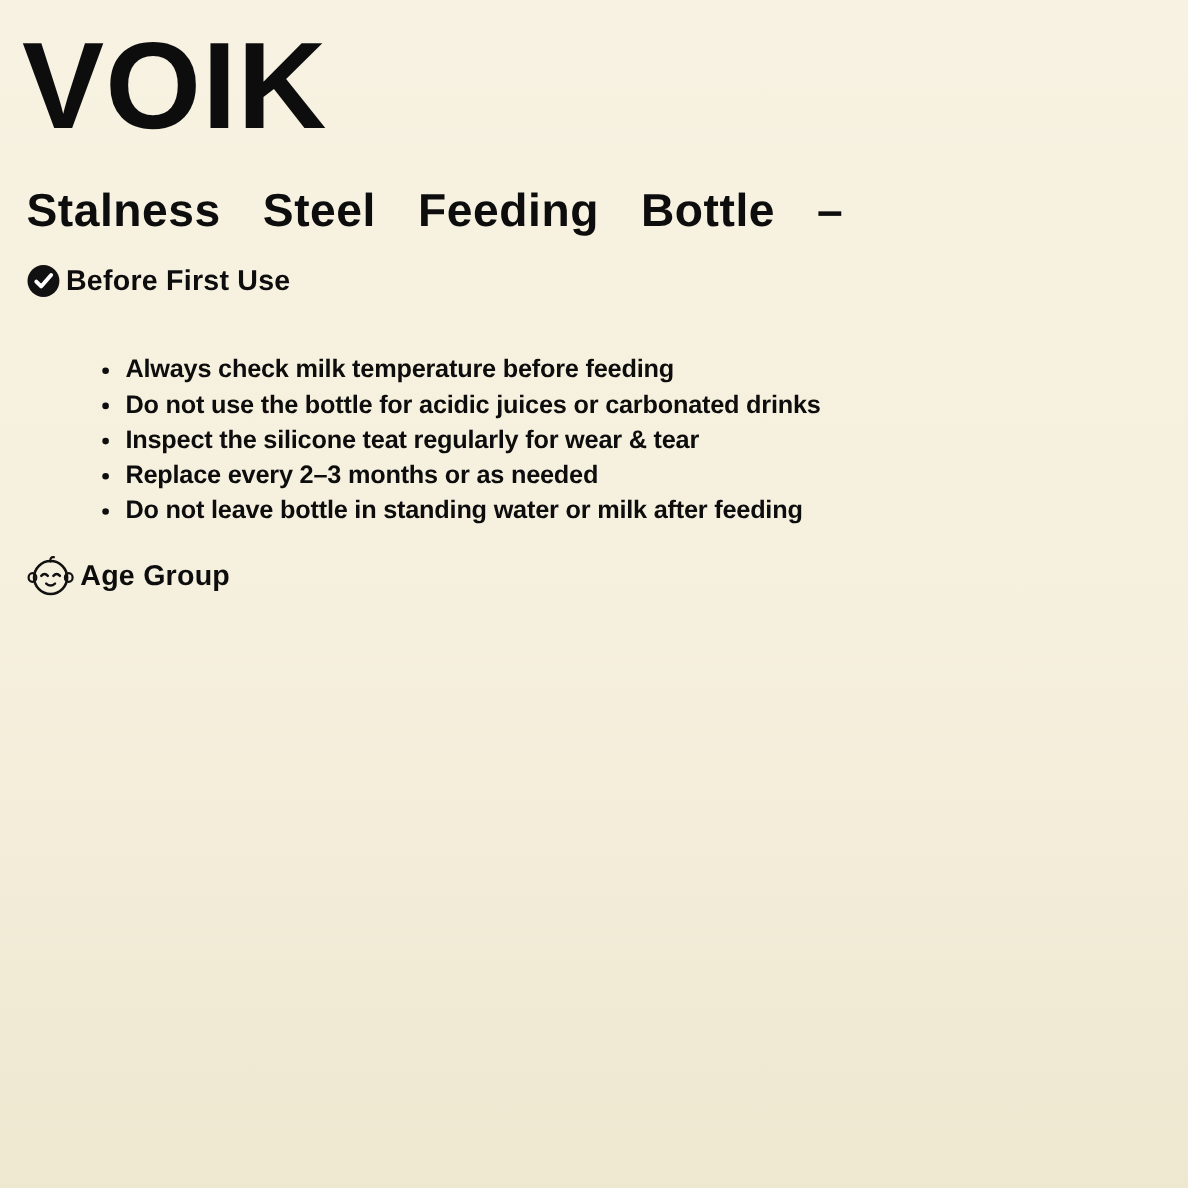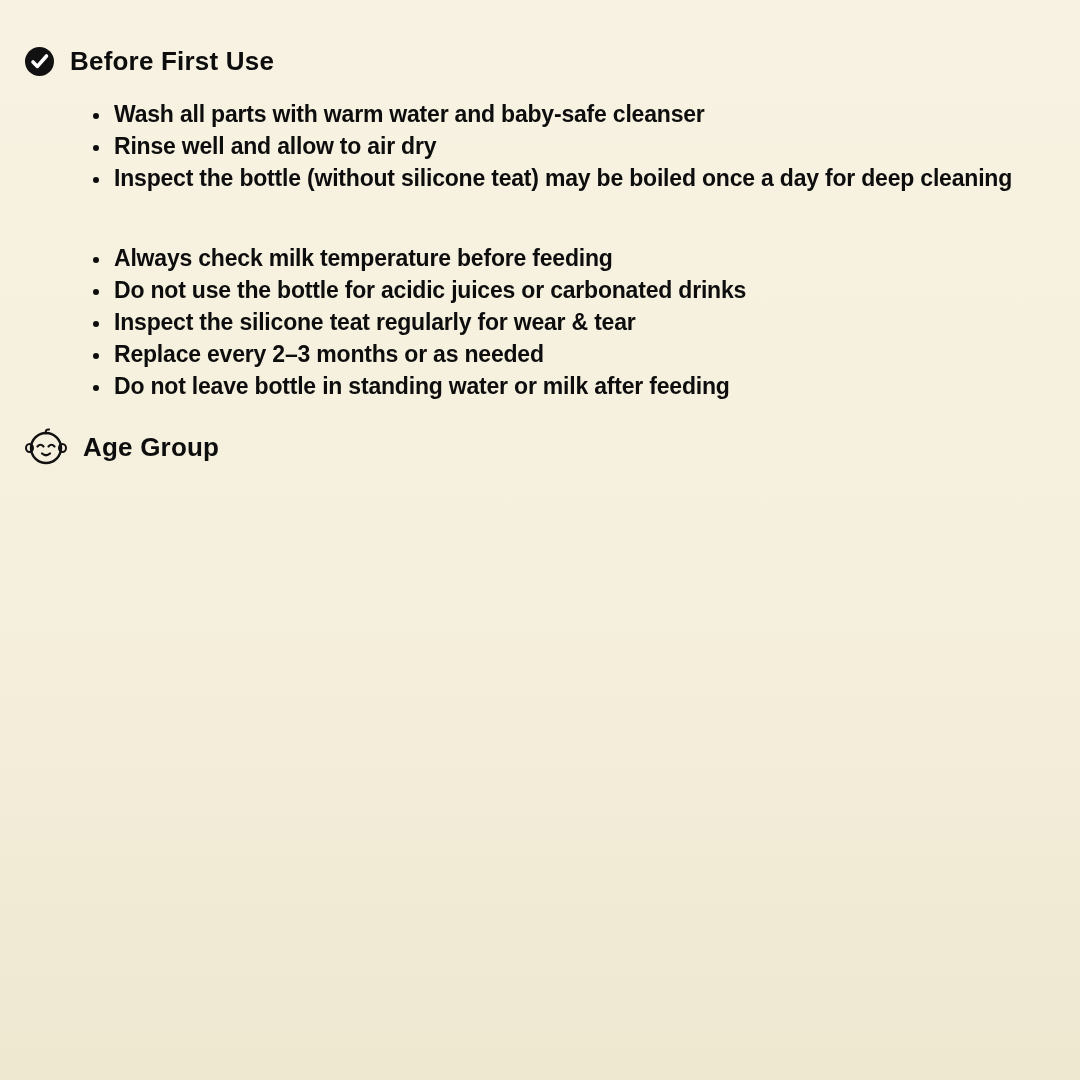--- a/index.html
+++ b/index.html
@@ -43,21 +43,21 @@
   .sections { margin-top: 16px; }
 
   .section { margin-top: 21px; }
   .section.first   { margin-top: 10px; }
   .section.safety  { margin-top: 48px; }
   .section.age     { margin-top: 26px; }
 
   .section-header {
     display: flex;
     align-items: center;
-    gap: 15px;
+    gap: 5px;
   }
   .section-header .icon {
     display: inline-flex;
     align-items: center;
     justify-content: center;
     flex: 0 0 auto;
   }
   .section-heading {
     font-size: 26px;
     font-weight: 700;
@@ -79,44 +79,41 @@
   }
   ul.bullets li::marker { font-size: 21px; }
 
   svg { display: block; }
 </style>
 </head>
 <body>
 
 <div class="page">
 
+  <div class="brand">VOIK</div>
 
   <div class="subtitle">
+    <div class="line1">Stalness Steel Feeding Bottle –</div>
   </div>
 
   <div class="sections">
 
     <div class="section first">
       <div class="section-header">
         <span class="icon">
           <svg width="31" height="31" viewBox="0 0 31 31">
             <circle cx="15.5" cy="15.5" r="14.5" fill="#111111"></circle>
             <path d="M9 16 l4.4 4.4 L22.5 10" fill="none" stroke="#ffffff" stroke-width="3.6" stroke-linecap="round" stroke-linejoin="round"></path>
           </svg>
         </span>
         <span class="section-heading">Before First Use</span>
       </div>
     </div>
 
     <div class="section">
-      <ul class="bullets">
-        <li>Wash all parts with warm water and baby-safe cleanser</li>
-        <li>Rinse well and allow to air dry</li>
-        <li>Inspect the bottle (without silicone teat) may be boiled once a day for deep cleaning</li>
-      </ul>
     </div>
 
     <div class="section">
     </div>
 
     <div class="section safety">
       <ul class="bullets">
         <li>Always check milk temperature before feeding</li>
         <li>Do not use the bottle for acidic juices or carbonated drinks</li>
         <li>Inspect the silicone teat regularly for wear &amp; tear</li>

